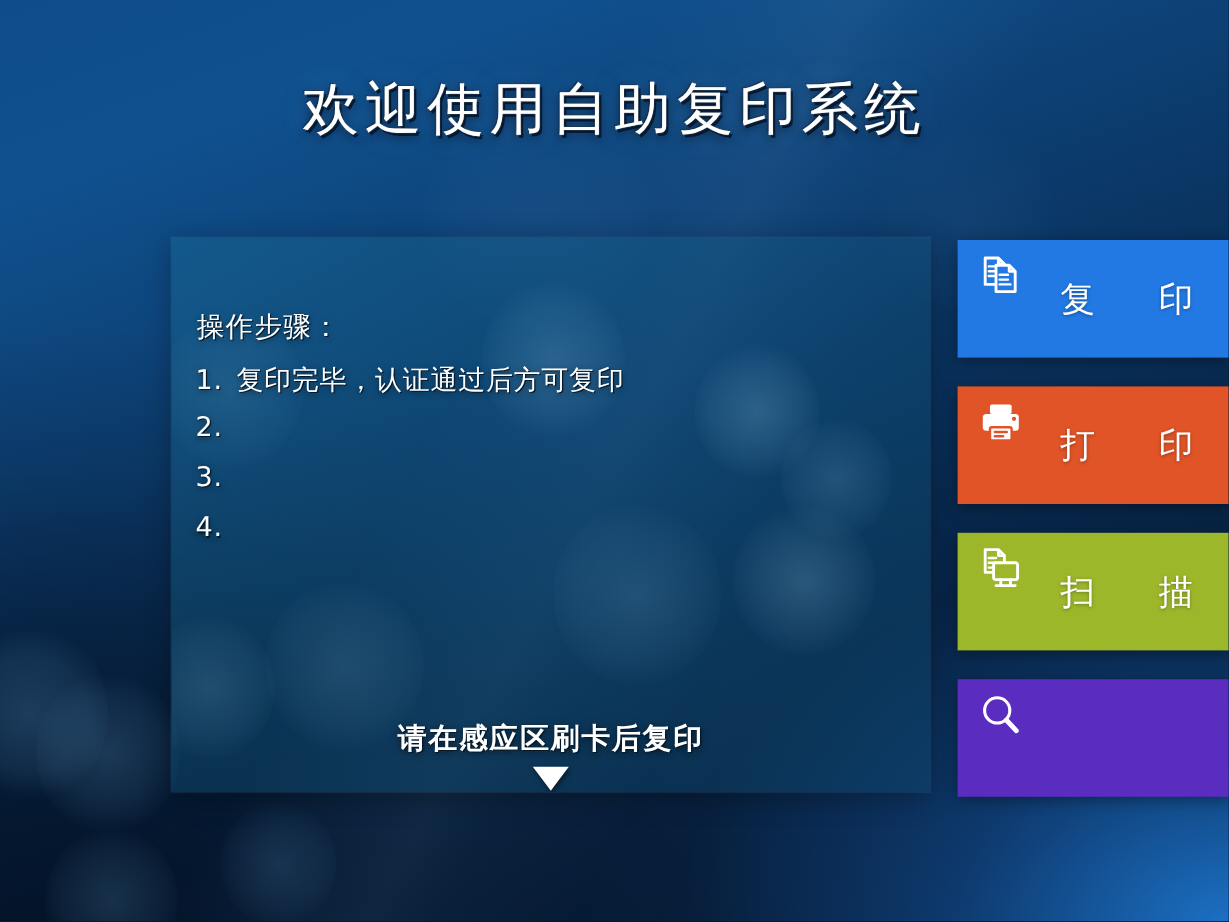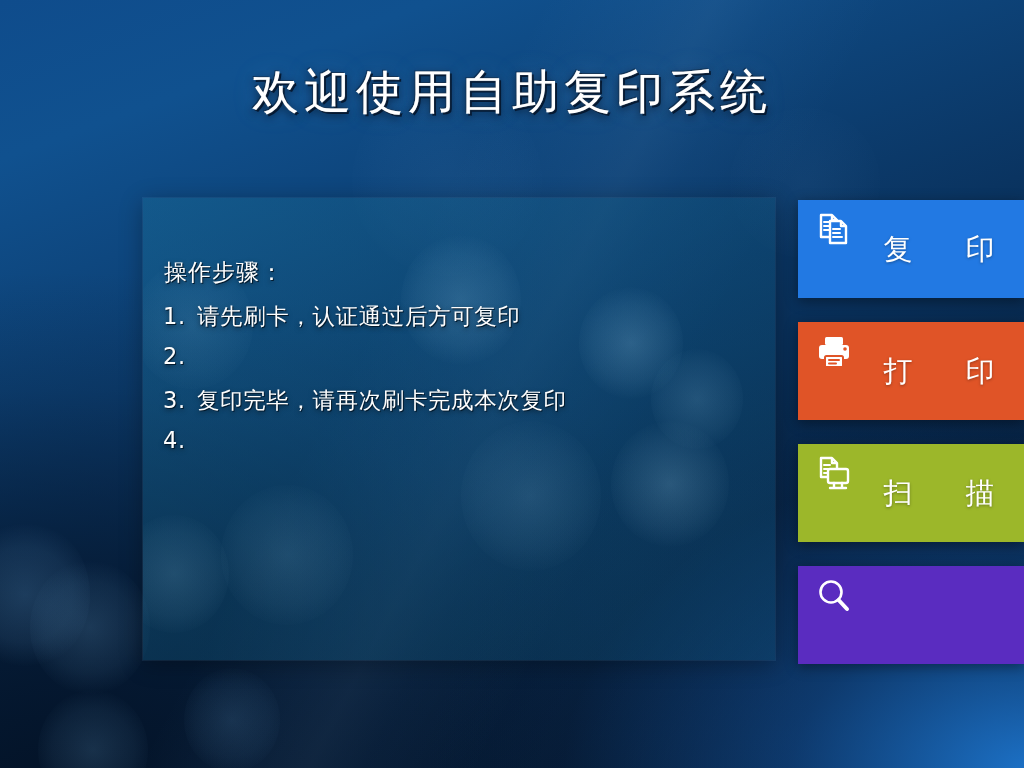--- a/index.html
+++ b/index.html
@@ -217,34 +217,37 @@
       <div class="bokeh" style="left:468px; top:206px; width:118px; height:126px; background:radial-gradient(circle, rgba(175,225,252,0.19) 0%, rgba(175,225,252,0.07) 50%, rgba(175,225,252,0) 74%);"></div>
       <div class="bokeh" style="left:78px; top:270px; width:132px; height:140px; background:radial-gradient(circle, rgba(165,220,250,0.12) 0%, rgba(165,220,250,0.05) 52%, rgba(165,220,250,0) 76%);"></div>
       <div class="bokeh" style="left:-24px; top:300px; width:110px; height:118px; background:radial-gradient(circle, rgba(165,220,250,0.14) 0%, rgba(165,220,250,0.06) 52%, rgba(165,220,250,0) 76%);"></div>
       <div class="bokeh" style="left:-10px; top:46px; width:120px; height:128px; background:radial-gradient(circle, rgba(165,220,250,0.10) 0%, rgba(165,220,250,0.04) 54%, rgba(165,220,250,0) 78%);"></div>
 
       <div class="steps-title">操作步骤：</div>
 
       <div class="steps-list">
         <div class="step-row">
           <span class="step-num">1.</span>
-          <span>请先刷卡，认证通过后方可复印</span>
+          <span>复印完毕，认证通过后方可复印</span>
         </div>
         <div class="step-row">
           <span class="step-num">2.</span>
         </div>
         <div class="step-row">
           <span class="step-num">3.</span>
-          <span>复印完毕，请再次刷卡完成本次复印</span>
         </div>
         <div class="step-row">
           <span class="step-num">4.</span>
         </div>
       </div>
 
+      <div class="prompt-wrap">
+        <div class="prompt-text">请在感应区刷卡后复印</div>
+        <div class="prompt-arrow"></div>
+      </div>
 
     </div>
   </div>
 
   <div class="action-btn" id="btn-copy">
     <span class="btn-icon">
       <svg viewBox="0 0 40 40" width="40" height="40" aria-hidden="true">
         <path d="M7 5 h11 l5 5 v17 h-16 z" fill="none" stroke="#ffffff" stroke-width="2.4" stroke-linejoin="round"></path>
         <path d="M18 5 v5 h5" fill="none" stroke="#ffffff" stroke-width="2.4" stroke-linejoin="round"></path>
         <path d="M10 12 h7 M10 16 h7 M10 20 h9" stroke="#ffffff" stroke-width="2" stroke-linecap="round"></path>

